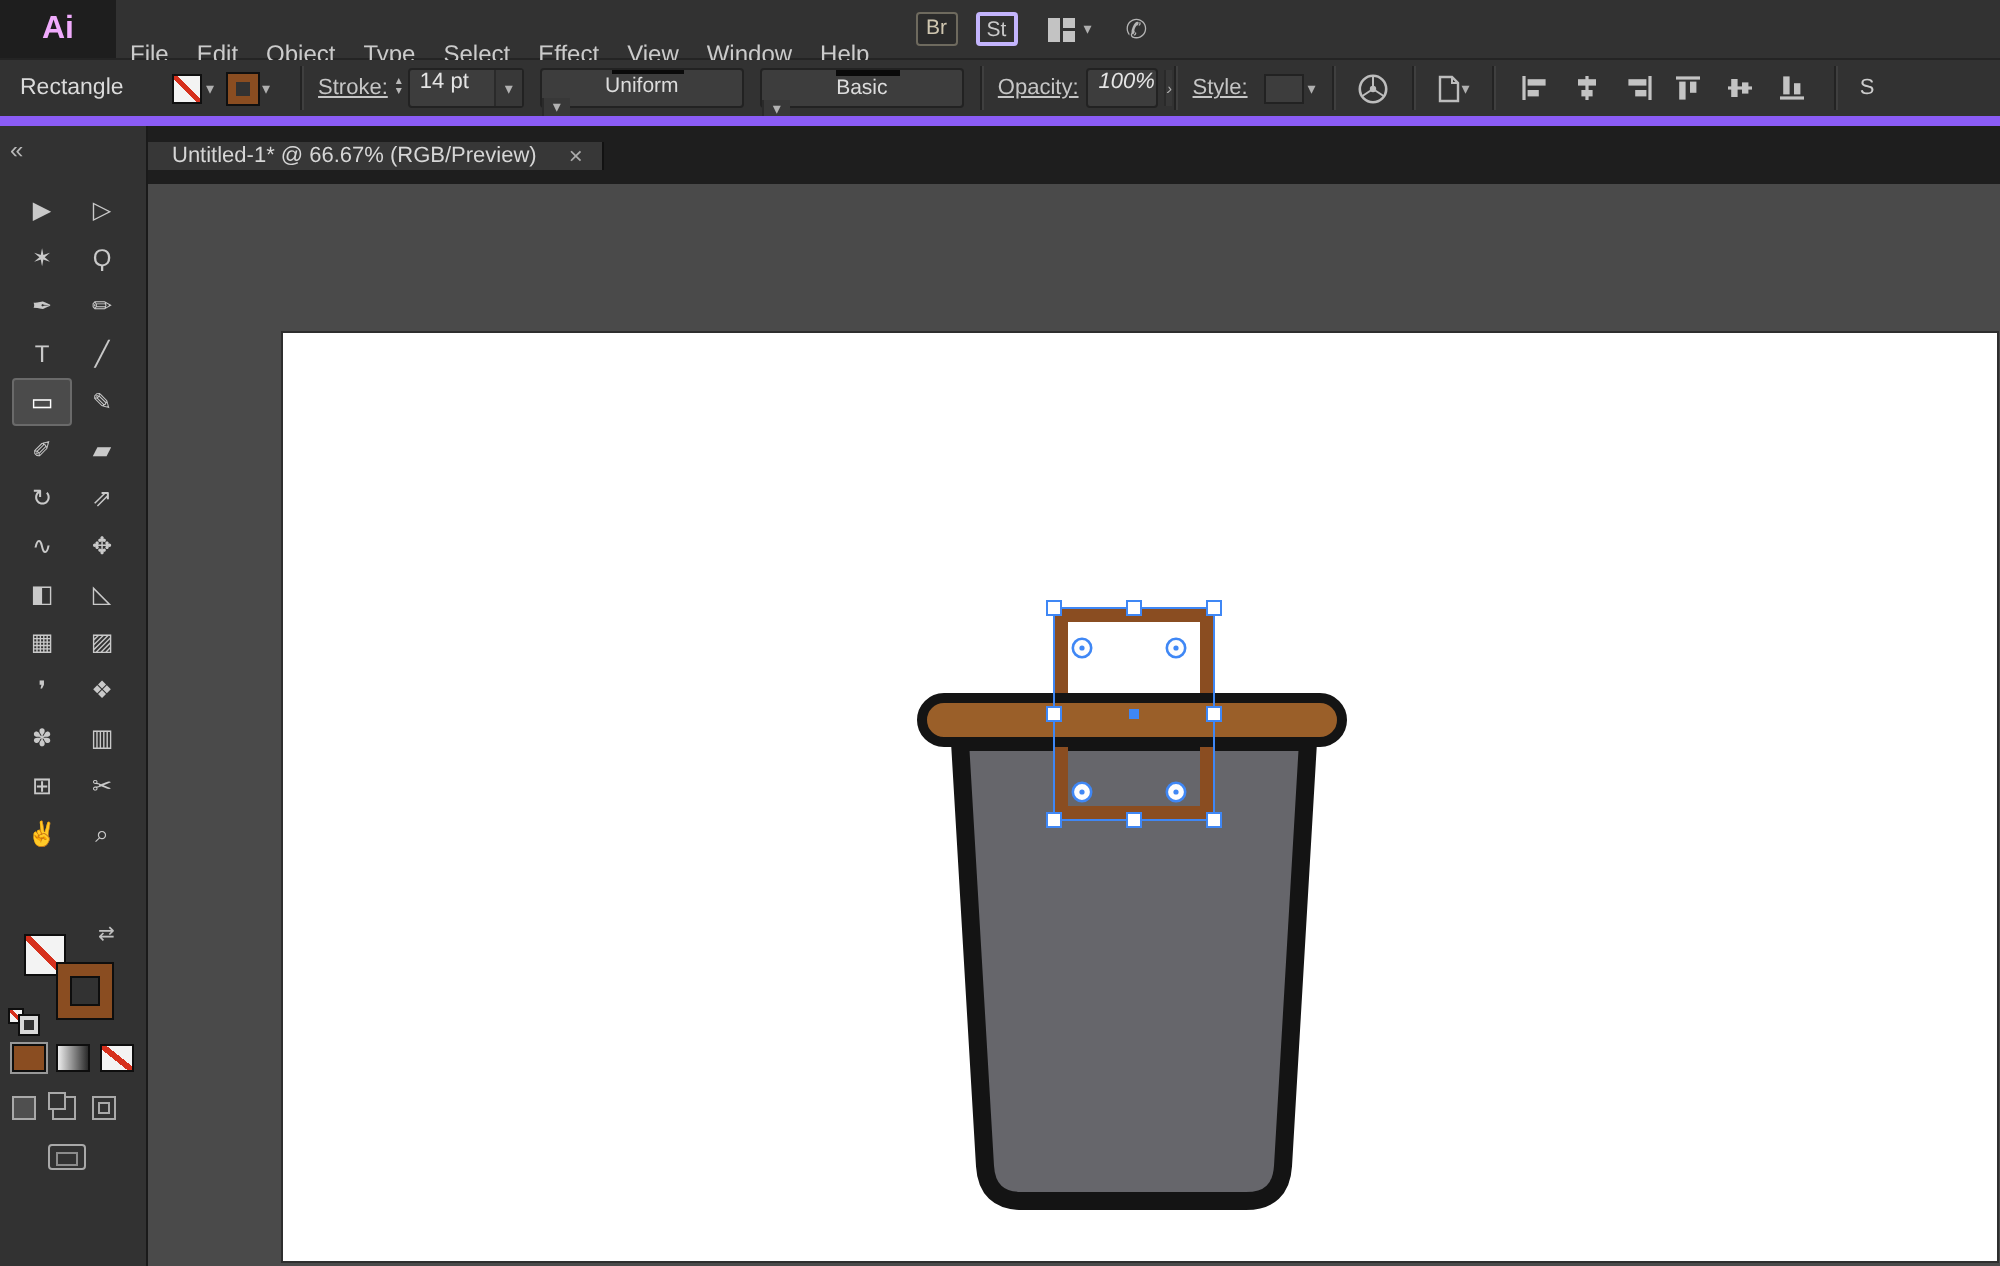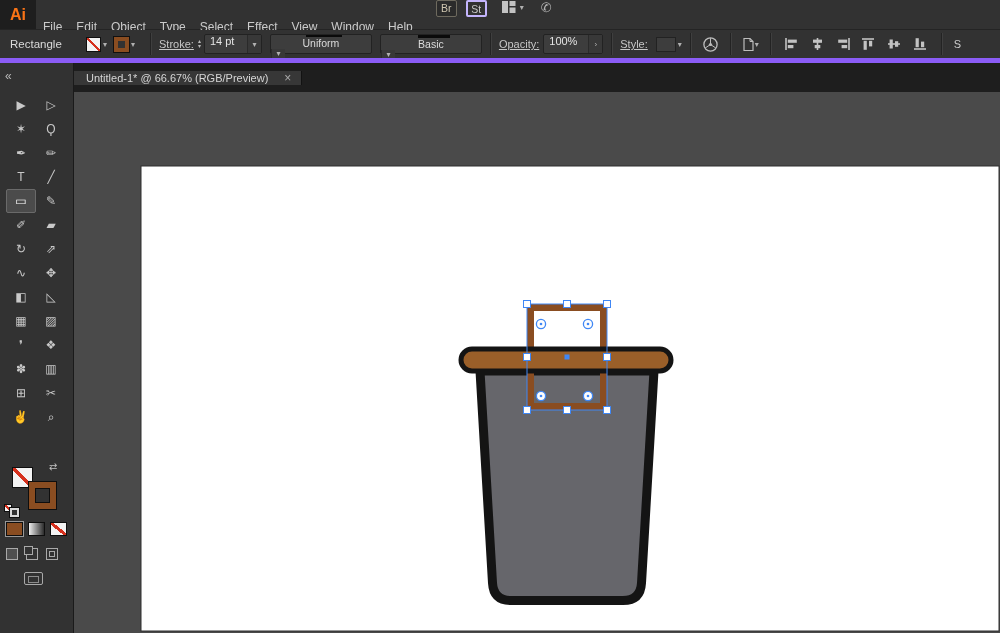--- a/index.html
+++ b/index.html
@@ -3,25 +3,25 @@
 <meta charset="utf-8">
 <style>
   * { margin:0; padding:0; box-sizing:border-box; }
   body { font-family:"Liberation Sans", sans-serif; }
   .app { position:relative; width:1000px; height:633px; background:#4a4a4a; overflow:hidden;
          font-family:"Liberation Sans", sans-serif; user-select:none; }
 
   
   .menubar { position:absolute; top:0; left:0; right:0; height:30px; background:#323232;
              display:flex; align-items:stretch; border-bottom:1px solid #242424; }
-  .logo { width:36px; display:flex; align-items:center; justify-content:center;
-          background:#1e1e1e; color:#f97316; font-weight:bold; font-size:16px; }
+  .logo { width:58px; display:flex; align-items:center; justify-content:center;
+          background:#1e1e1e; color:#f0abfc; font-weight:bold; font-size:16px; }
   .menus { display:flex; align-items:center; }
   .menu-item { padding:0 7px; font-size:12px; color:#cbcbcb; line-height:29px; cursor:default;margin-top:26px; }
-  .mb-right { display:flex; align-items:flex-start; margin-left:16px; gap:9px; }
+  .mb-right { display:flex; align-items:center; margin-left:16px; gap:9px; }
   .mbtn { min-width:21px; padding:0 3px; height:17px; line-height:15px; font-size:10.5px;
           text-align:center; border-radius:2px; color:#cfc6b0; }
   .br { background:#2b2b2b; border:1px solid #6e6least; border:1px solid #6e6a5e; }
   .st { background:transparent; border:2px solid #c4b5fd; color:#c9c9c9; }
   .ws { display:flex; align-items:center; gap:3px; margin-left:5px; }
   .share-glyph { font-size:13px; color:#b5b5b5; margin-left:8px; }
   .chev9 { font-size:8px; color:#b0b0b0; }
 
   
   .controlbar { position:absolute; top:30px; left:0; right:0; height:33px; background:#323232;
@@ -41,21 +41,21 @@
            display:flex; align-items:flex-start; justify-content:space-between; }
   .field .val { padding:0 5px; color:#e4e4e4; font-size:11px; }
   .weight { width:58px; }
   .chev { width:14px; align-self:stretch; display:flex; align-items:center; justify-content:center;
           border-left:1px solid #2a2a2a; color:#b2b2b2; font-size:8px; background:#383838; }
   .dd { height:20px; background:#3d3d3d; border:1px solid #222222; border-radius:2px;
         display:flex; align-items:center; margin-left:8px; width:102px;flex-direction:column; }
   .wline { width:36px; height:2px; background:#0a0a0a; margin-left:6px; flex:none; }
   .bline { width:32px; height:3px; background:#0a0a0a; margin-left:6px; flex:none; }
   .dd-label { flex:1; text-align:center; font-size:10.5px; color:#dcdcdc; }
-  .opacity { width:60px; }
+  .opacity { width:36px;font-style:italic; }
   .style-dd { display:flex; align-items:center; gap:2px; margin-left:4px; }
   .style-sw { width:20px; height:15px; background:#3d3d3d; border:1px solid #222222; }
   .icon-btn { display:flex; align-items:center; margin:0 3px; }
   .align-group { display:flex; gap:11px; margin:0 5px; align-items:center; }
   .overflow { margin-left:4px; font-size:11px; color:#cccccc; }
 
   
   .tabbar { position:absolute; top:63px; left:74px; right:0; height:29px; background:#1e1e1e;
             display:flex; align-items:center; }
   .tab { display:flex; align-items:center; background:#373737; padding:0 10px 0 12px; gap:16px;

